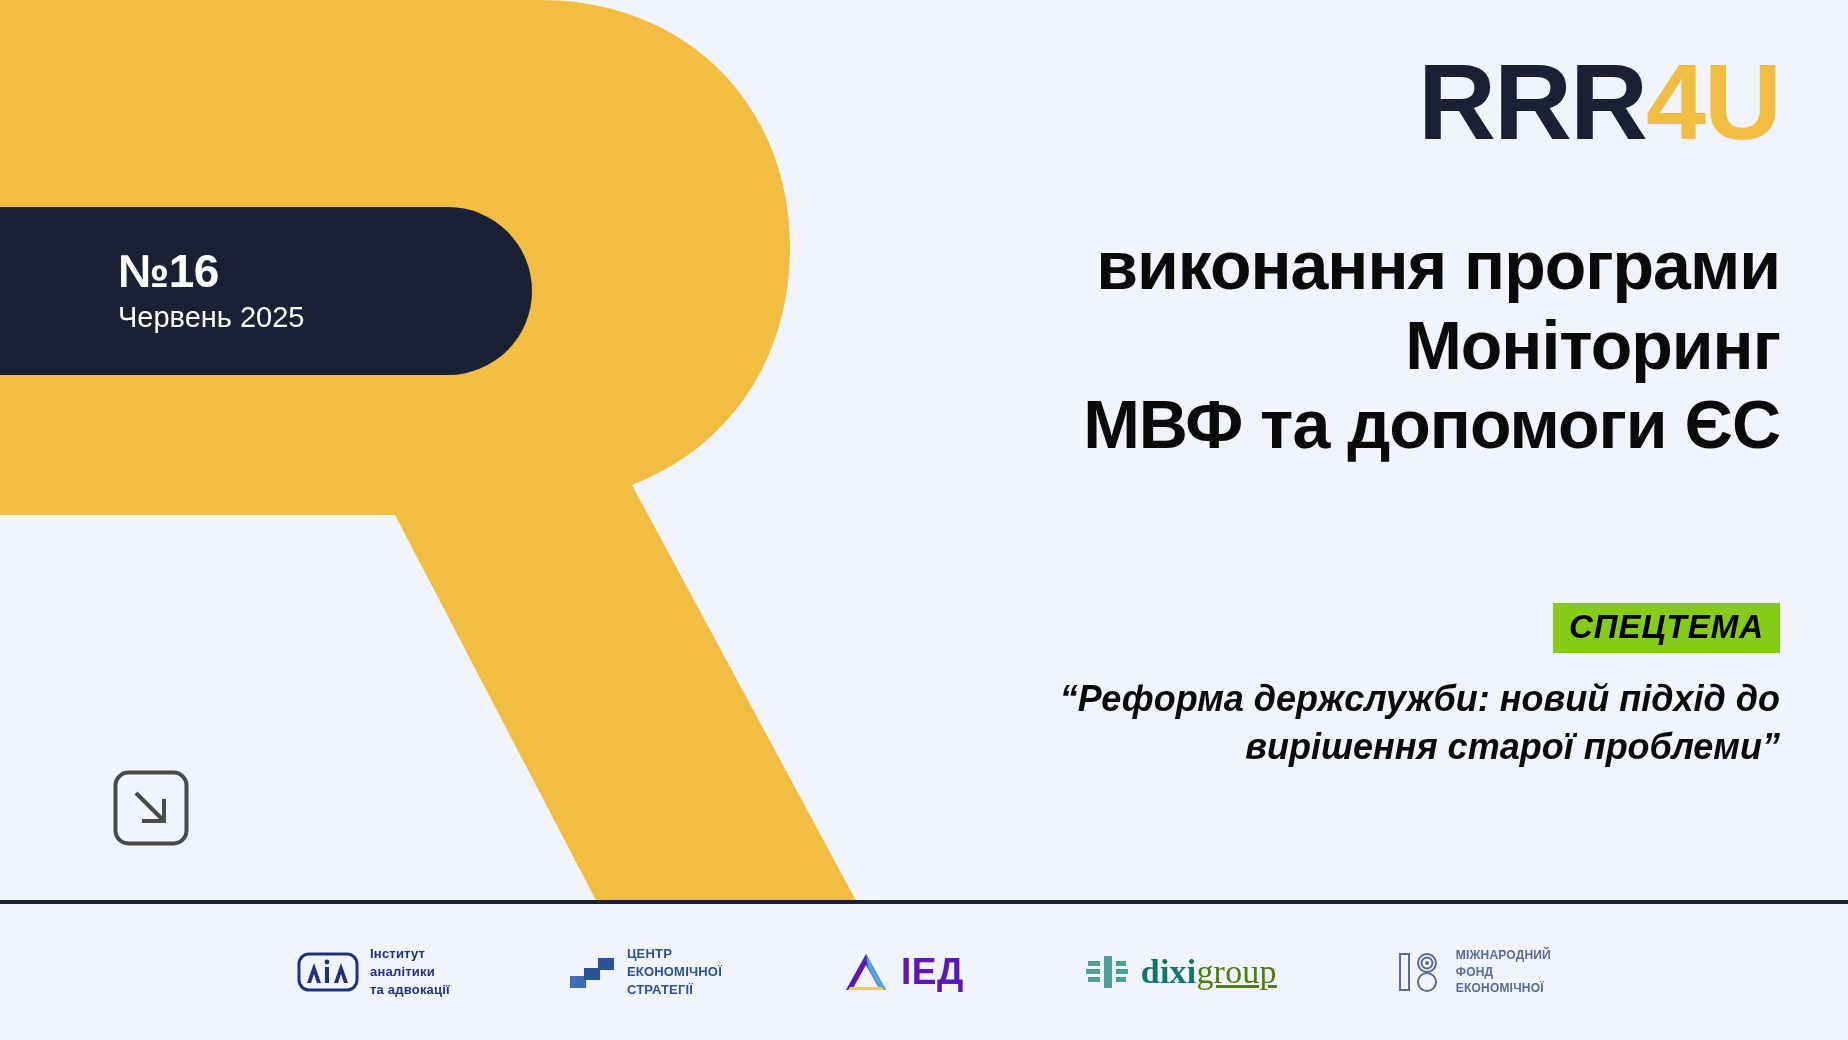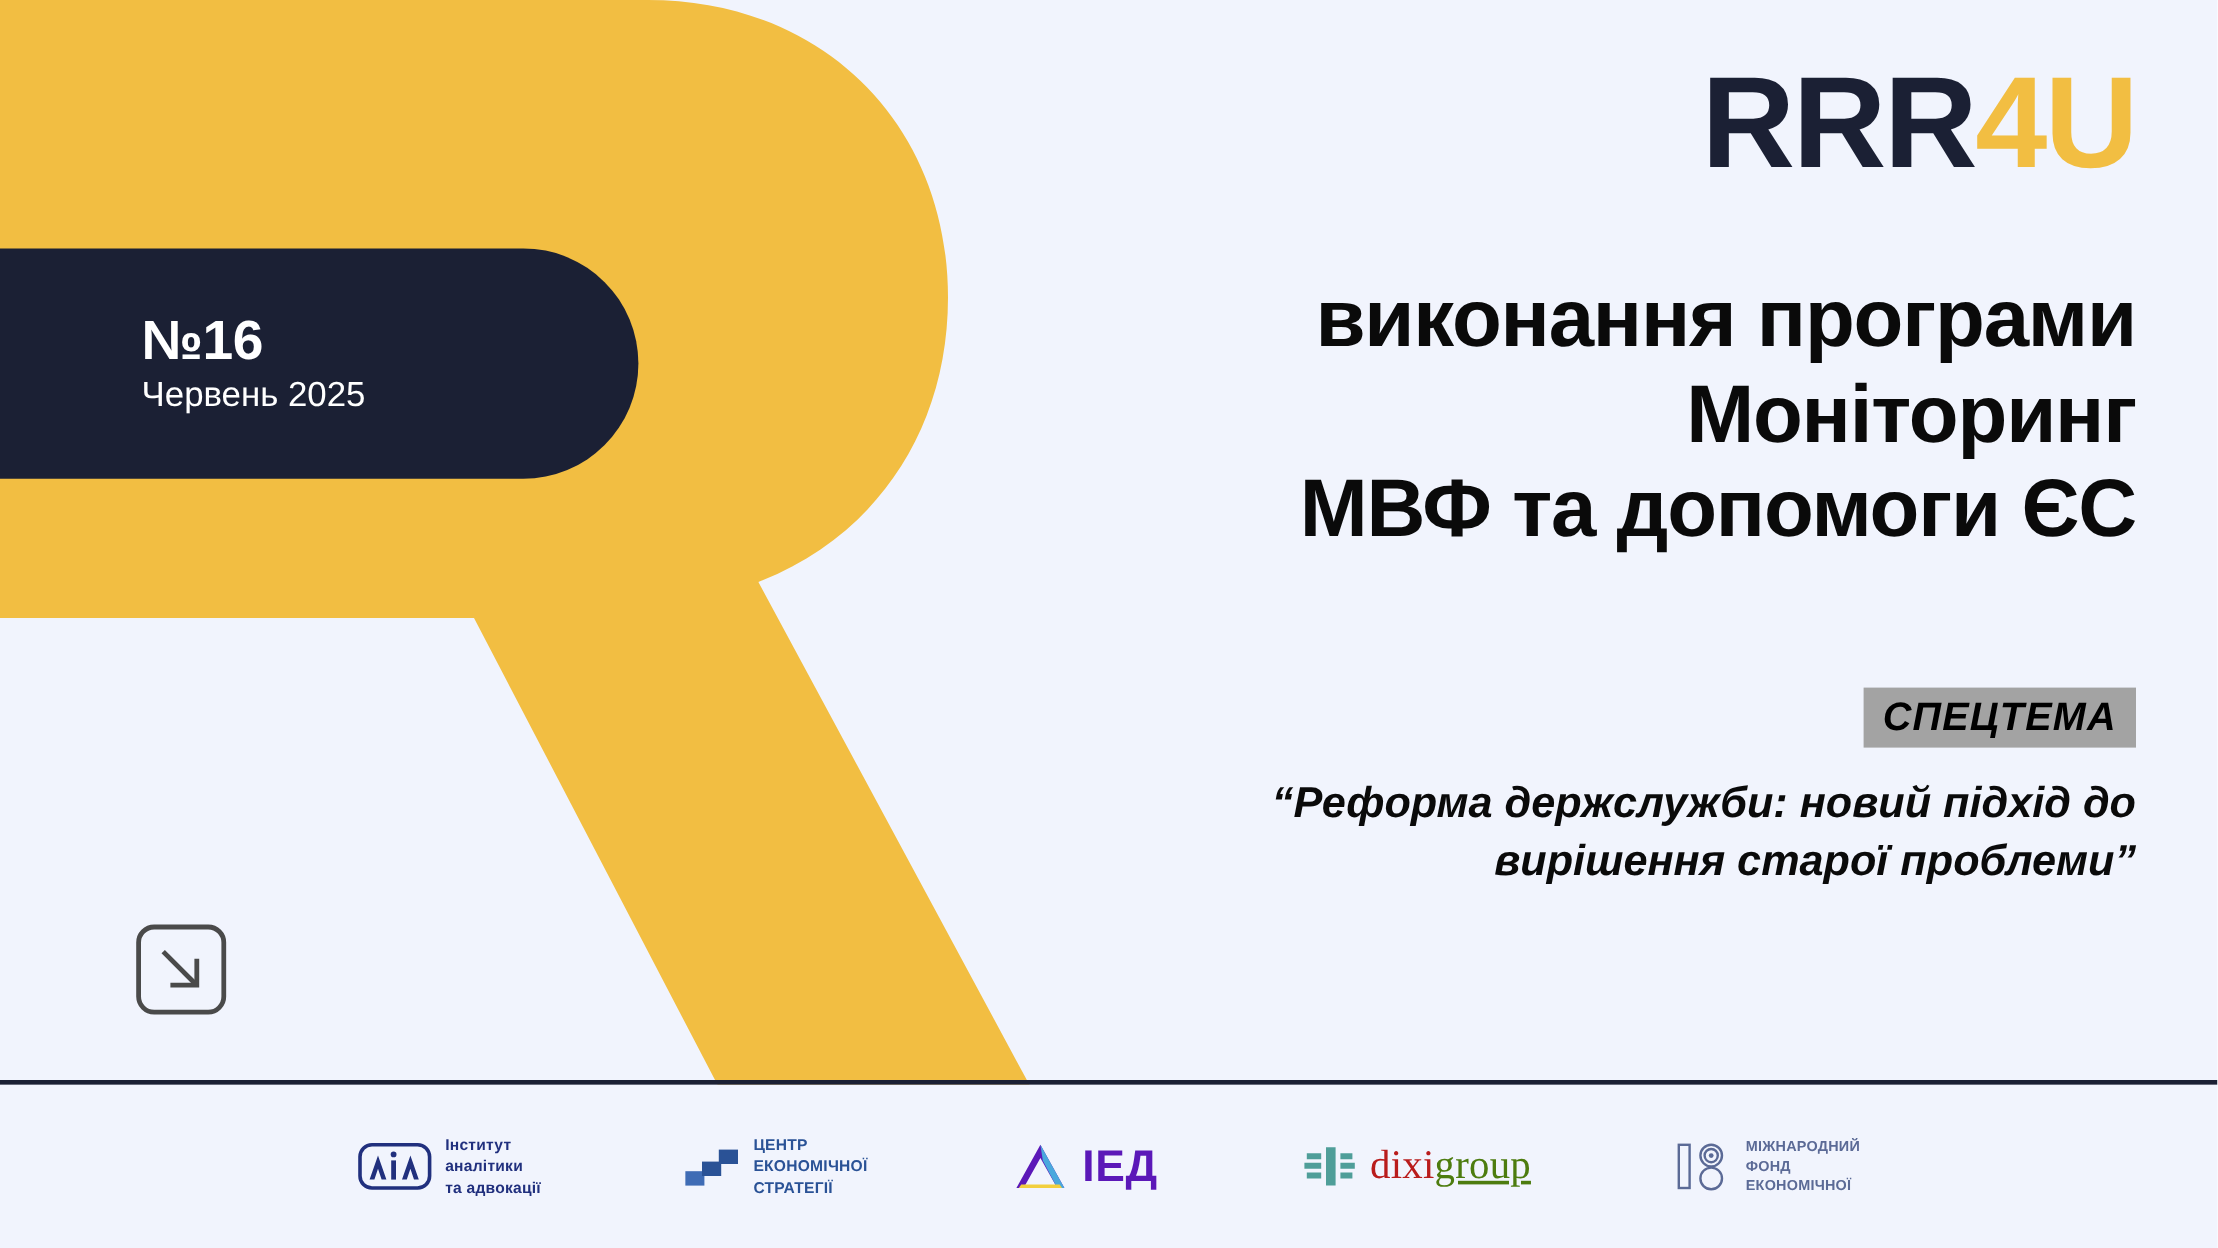--- a/index.html
+++ b/index.html
@@ -26,21 +26,21 @@
     height: 908px;
   }
   .r-shape svg { display: block; }
 
   
   .issue-pill {
     position: absolute;
     left: 0;
     top: 207px;
     width: 532px;
-    height: 192px;
+    height: 168px;
     background: #1b2034;
     border-radius: 0 96px 96px 0;
     box-sizing: border-box;
     display: flex;
     flex-direction: column;
     justify-content: center;
     padding-left: 118px;
   }
   .issue-number {
     color: #ffffff;
@@ -95,27 +95,28 @@
     line-height: 1.17;
     letter-spacing: -1px;
   }
   .main-title div { white-space: nowrap; }
 
   .special-wrap {
     margin-top: 108px;
   }
   .special-badge {
     display: inline-block;
-    background: #a3a3a3;
+    background: #84cc16;
     color: #000000;
     font-size: 33px;
     font-weight: bold;
     font-style: italic;
     letter-spacing: 1px;
     padding: 5px 16px 7px 16px;
+    margin-top: 30px;
   }
   .special-quote {
     margin-top: 22px;
     color: #0a0a0a;
     font-size: 36px;
     font-weight: bold;
     font-style: italic;
     line-height: 1.34;
   }
   .special-quote div { white-space: nowrap; }
@@ -154,21 +155,21 @@
   }
   .logo-aia .logo-text { color: #21307e; }
   .logo-ces .logo-text { color: #2a5296; }
   .logo-ied .logo-text {
     color: #5b18b8;
     font-size: 37px;
     font-weight: bold;
     letter-spacing: 0.5px;
   }
   .logo-dixi .logo-text { font-size: 34px; font-weight: normal; font-family: "Liberation Serif", serif; }
-  .logo-dixi .dixi { color: #b91c1c; }
+  .logo-dixi .dixi { color: #0f766e; font-weight: bold; }
   .logo-dixi .group { color: #4d7c0f; text-decoration: underline; }
   .logo-irf .logo-text { color: #5b6a96; font-size: 12px; }
 </style>
 </head>
 <body>
 
 <div class="cover">
 
   <div class="r-shape">
     <svg width="860" height="908" viewBox="0 0 860 908" xmlns="http://www.w3.org/2000/svg">

